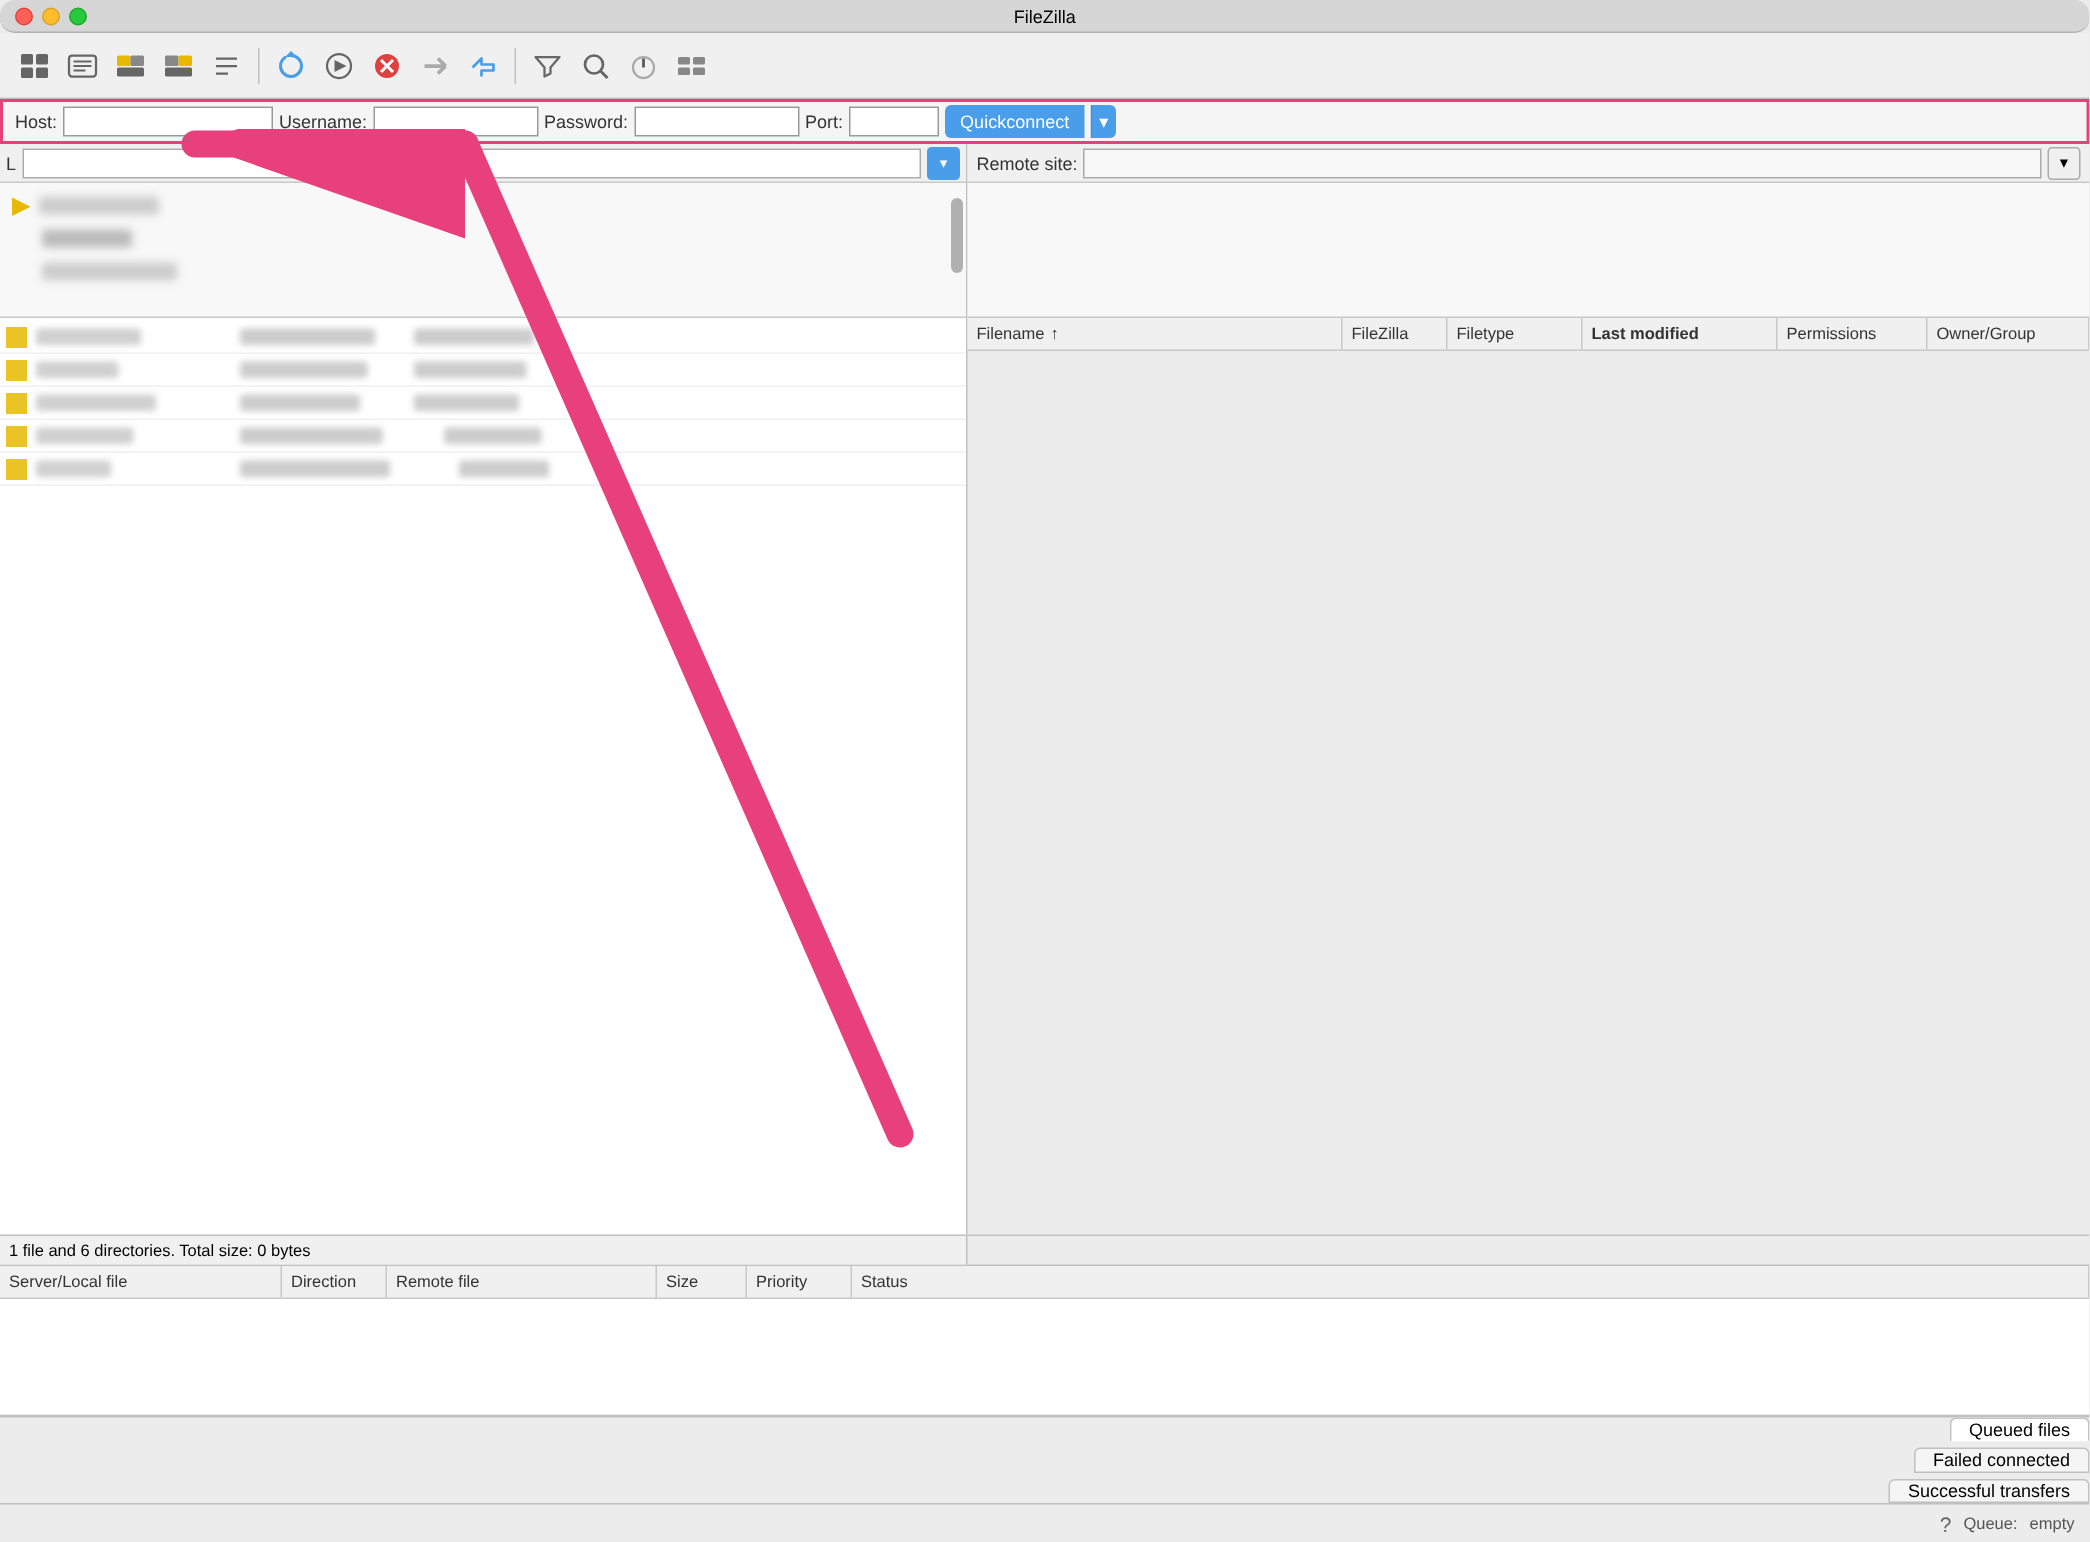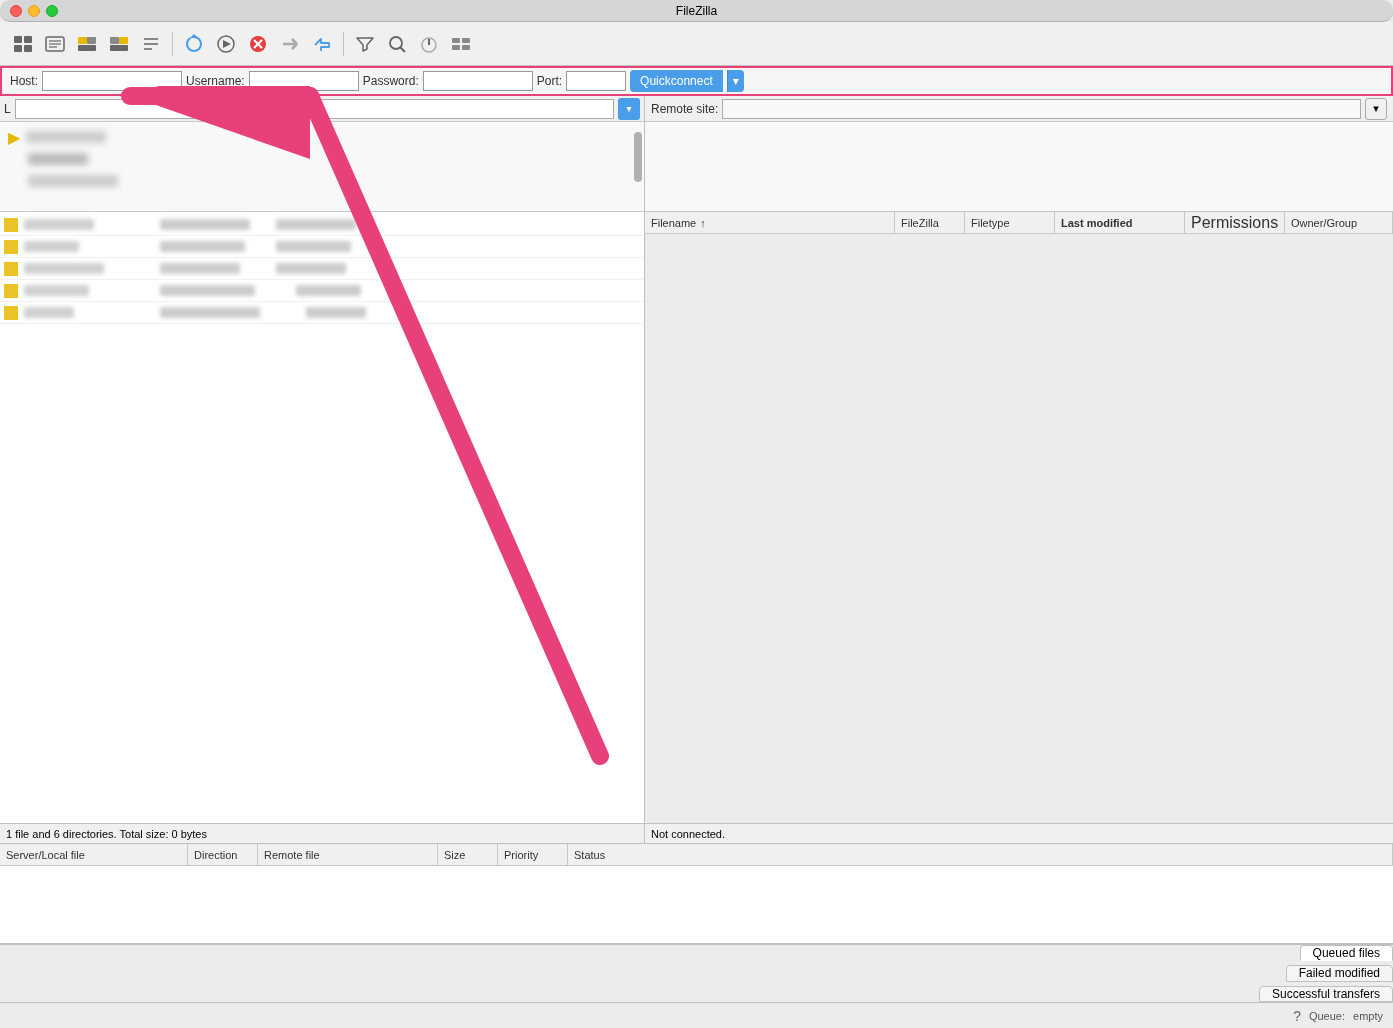--- a/index.html
+++ b/index.html
@@ -556,33 +556,30 @@
       <div id="remote-tree" style="height:90px; background:#f8f8f8; border-bottom:1px solid #c8c8c8;"></div>
 
       <div id="remote-file-header" style="height:22px; background:#f0f0f0; border-bottom:1px solid #c8c8c8; display:flex; align-items:flex-end;">
         <div class="col-header" style="width:250px; font-size:11px;">
           <span>Filename</span>
           <span style="margin-left:4px;">↑</span>
         </div>
         <div class="col-header" style="width:70px; font-size:11px;">FileZilla</div>
         <div class="col-header" style="width:90px; font-size:11px;">Filetype</div>
         <div class="col-header" style="width:130px; font-size:11px;font-weight:bold;">Last modified</div>
-        <div class="col-header" style="width:100px; font-size:16px;">Permissions</div>
+        <div class="col-header" style="width:100px; font-size:11px;">Permissions</div>
         <div class="col-header" style="flex:1; font-size:11px;">Owner/Group</div>
       </div>
 
     </div>
   </div>
 
   <div id="status-row" style="display:flex; height:20px; border-bottom:1px solid #c0c0c0;">
     <div id="local-status-bar" style="width:645px; border-right:1px solid #c0c0c0; background:#f0f0f0; display:flex; align-items:center; padding:0 6px; font-size:11px;">
       <span>1 file and 6 directories. Total size: 0 bytes</span>
-    </div>
-    <div id="remote-status-bar" style="flex:1; background:#f0f0f0; display:flex; align-items:center; padding:0 6px; font-size:11px;">
-      <span>Not connected.</span>
     </div>
   </div>
 
   <div style="display:flex; flex-direction:column; height:100px; border-bottom:1px solid #c0c0c0;">
 
     <div id="transfer-cols" style="height:22px; background:#f0f0f0; border-bottom:1px solid #c8c8c8; display:flex; align-items:center;">
       <div class="trans-col" style="width:188px; font-size:11px;">Server/Local file</div>
       <div class="trans-col" style="width:70px; font-size:11px;">Direction</div>
       <div class="trans-col" style="width:180px; font-size:11px;">Remote file</div>
       <div class="trans-col" style="width:60px; font-size:11px;">Size</div>
@@ -591,21 +588,21 @@
     </div>
 
     <div id="transfer-area" style="flex:1; background:white;"></div>
   </div>
 
   <div id="bottom-tabs" style="height:58px; background:#ececec; border-top:1px solid #c0c0c0; display:flex; align-items:flex-end; padding:0 0 0 8px; gap:4px;">
     <div class="bottom-tab active">
       <span>Queued files</span>
     </div>
     <div class="bottom-tab">
-      <span>Failed modified</span>
+      <span>Failed connected</span>
     </div>
     <div class="bottom-tab">
       <span>Successful transfers</span>
     </div>
   </div>
 
   <div id="status-bottom" style="height:26px; background:#ececec; border-top:1px solid #c0c0c0; display:flex; align-items:center; justify-content:flex-end; padding:0 10px; gap:8px; font-size:11px; color:#555;">
     <span style="cursor:pointer; font-size:14px; color:#666;">?</span>
     <span>Queue:</span>
     <span>empty</span>

